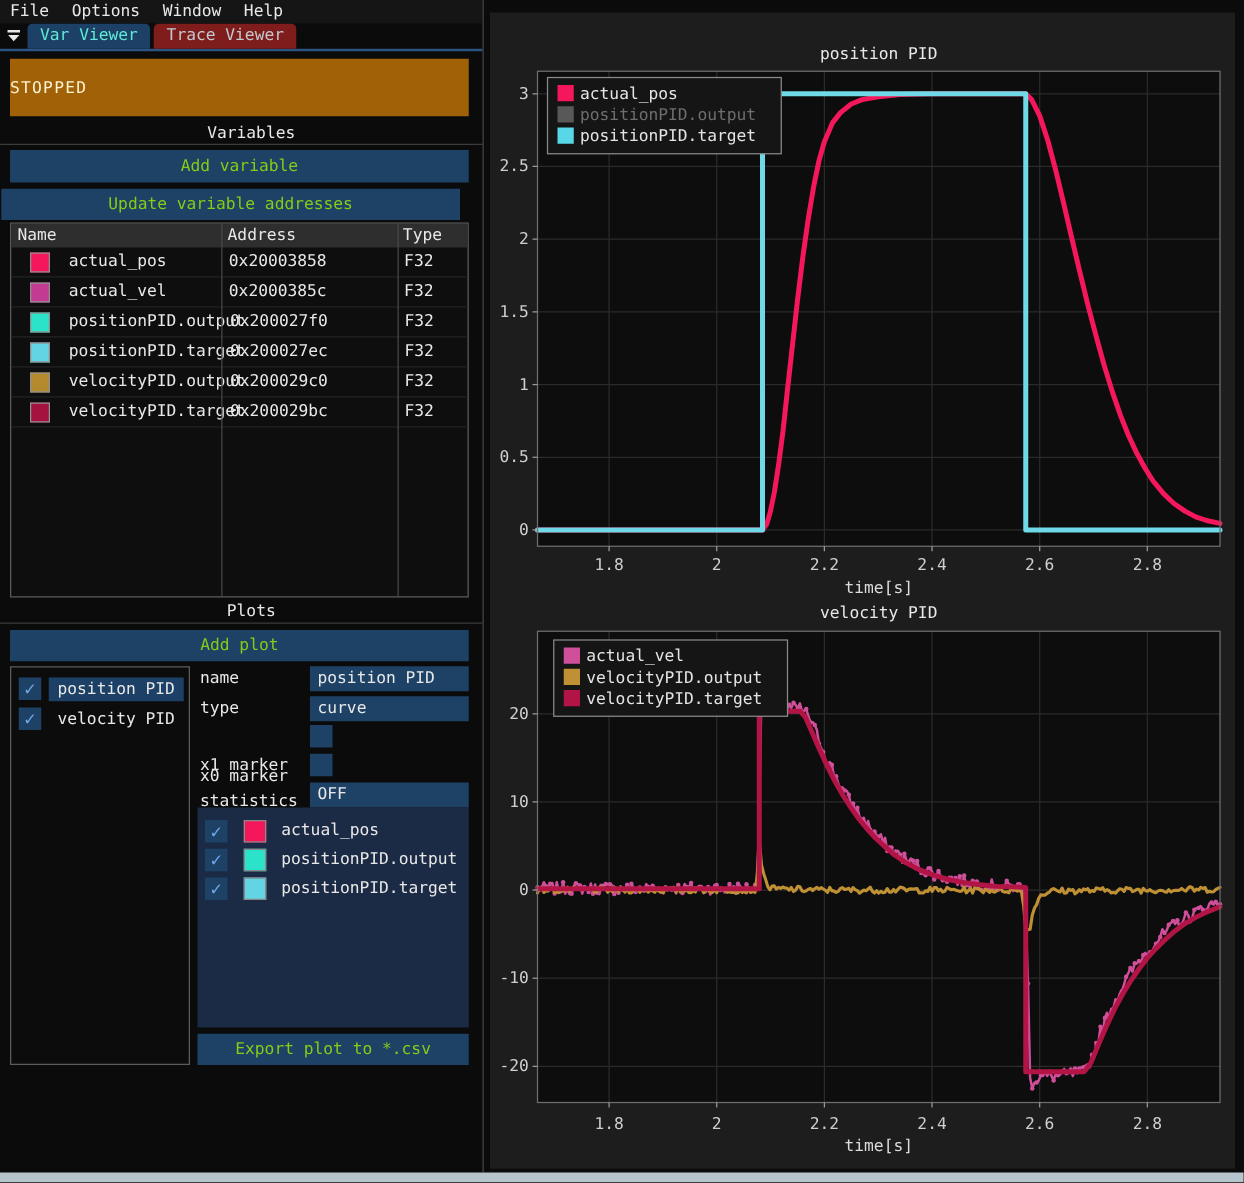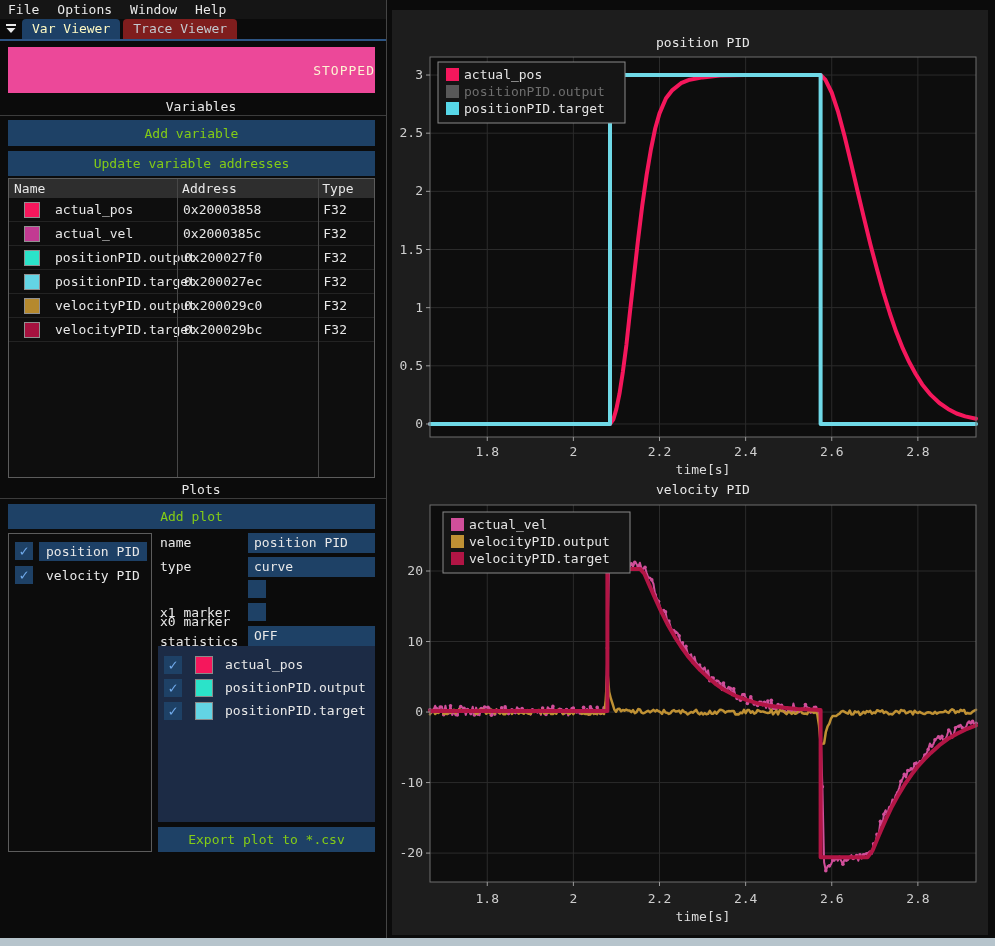--- a/index.html
+++ b/index.html
@@ -9,23 +9,23 @@
     font-family:"DejaVu Sans Mono","Liberation Mono",monospace;
     font-size:13px;-webkit-font-smoothing:none;
   }
   .abs{position:absolute}
   
   .menubar{left:0;top:0;width:386px;height:19px;background:#151515;display:flex;align-items:center;padding-left:8px;box-sizing:border-box}
   .menu-item{margin-right:18px;cursor:default;white-space:pre}
   .tabbar{left:0;top:19px;width:386px;height:22px;background:#0b0b0b;border-bottom:2px solid #2c5483;display:flex;align-items:flex-end;box-sizing:border-box}
   .tab-chevron{width:16px;height:16px;margin:0 3px 2px 3px;flex:0 0 auto}
   .tab{height:20px;line-height:20px;padding:0 10px;border-radius:4px 4px 0 0;background:#7f1d1d;color:#c2c9cf;margin-right:3px;white-space:pre}
-  .tab.active{background:#1d4066;color:#fef9c3}
+  .tab.active{background:#1d4066;color:#5eead4}
   
-  .stopped{left:8px;top:47px;width:367px;height:46px;background:#ec4899;color:#fdf2d2;display:flex;align-items:center;justify-content:flex-end;letter-spacing:1px}
+  .stopped{left:8px;top:47px;width:367px;height:46px;background:#a16207;color:#fdf2d2;display:flex;align-items:center;justify-content:flex-start;letter-spacing:1px}
   .section-label{left:8px;width:386px;text-align:center}
   .sep{left:0;width:386px;height:1px;background:#3c3c3c}
   .btn{background:#1e4166;color:#84cc16;display:flex;align-items:center;justify-content:center;box-sizing:border-box;cursor:default}
   
   .vtable{left:8px;top:178px;width:367px;height:300px;border:1px solid #5c5c5c;background:#0e0e0e;box-sizing:border-box}
   .thead{height:19px;background:#2e2e2e;display:flex;align-items:center}
   .th{box-sizing:border-box;padding-left:5px}
   .th1{width:169px}.th2{width:141px}.th3{width:57px}
   .tbody{position:relative}
   .colline{position:absolute;top:-19px;bottom:0;width:1px;background:#474747}
@@ -77,21 +77,21 @@
   </div>
 
 <div class="abs stopped">
   <span>STOPPED</span>
 </div>
 
 <div class="abs section-label" style="top:99px">Variables</div>
 <div class="abs sep" style="top:115px"></div>
 
 <div class="abs btn" style="left:8px;top:120px;width:367px;height:26px">Add variable</div>
-<div class="abs btn" style="left:8px;top:151px;width:367px;height:25px">Update variable addresses</div>
+<div class="abs btn" style="left:1px;top:151px;width:367px;height:25px">Update variable addresses</div>
 
 <div class="abs vtable">
   <div class="thead">
     <div class="th th1">Name</div>
     <div class="th th2">Address</div>
     <div class="th th3">Type</div>
   </div>
   <div class="tbody" id="var-rows" style="height:279px">
     <div class="colline" style="left:168px"></div>
     <div class="colline" style="left:309px"></div>

